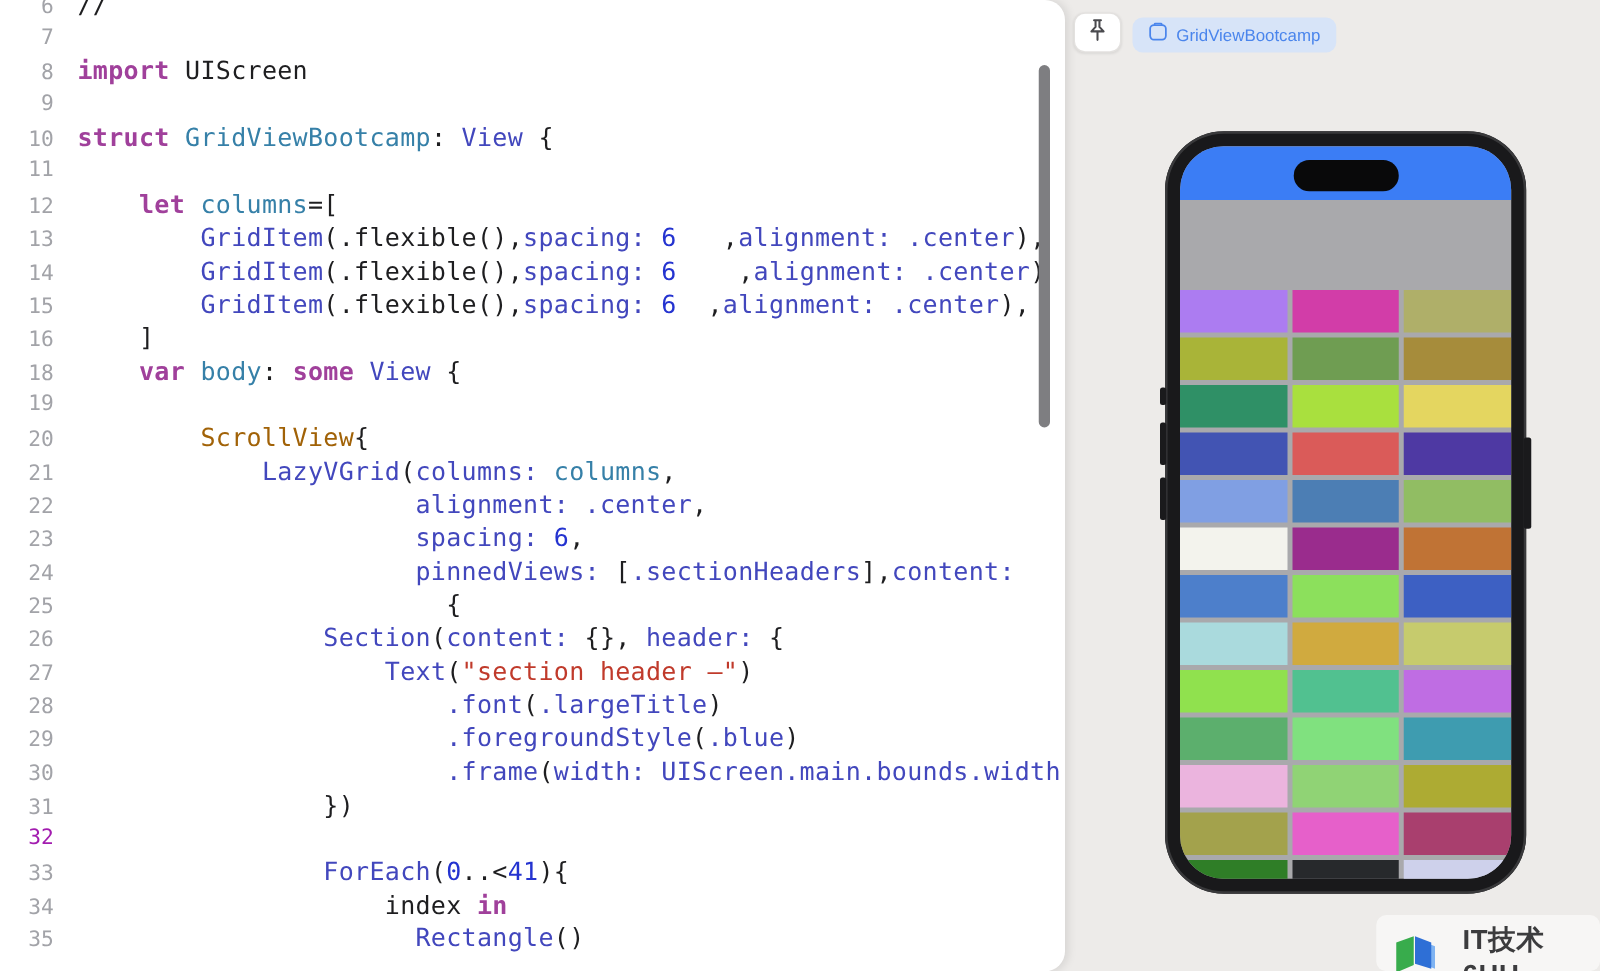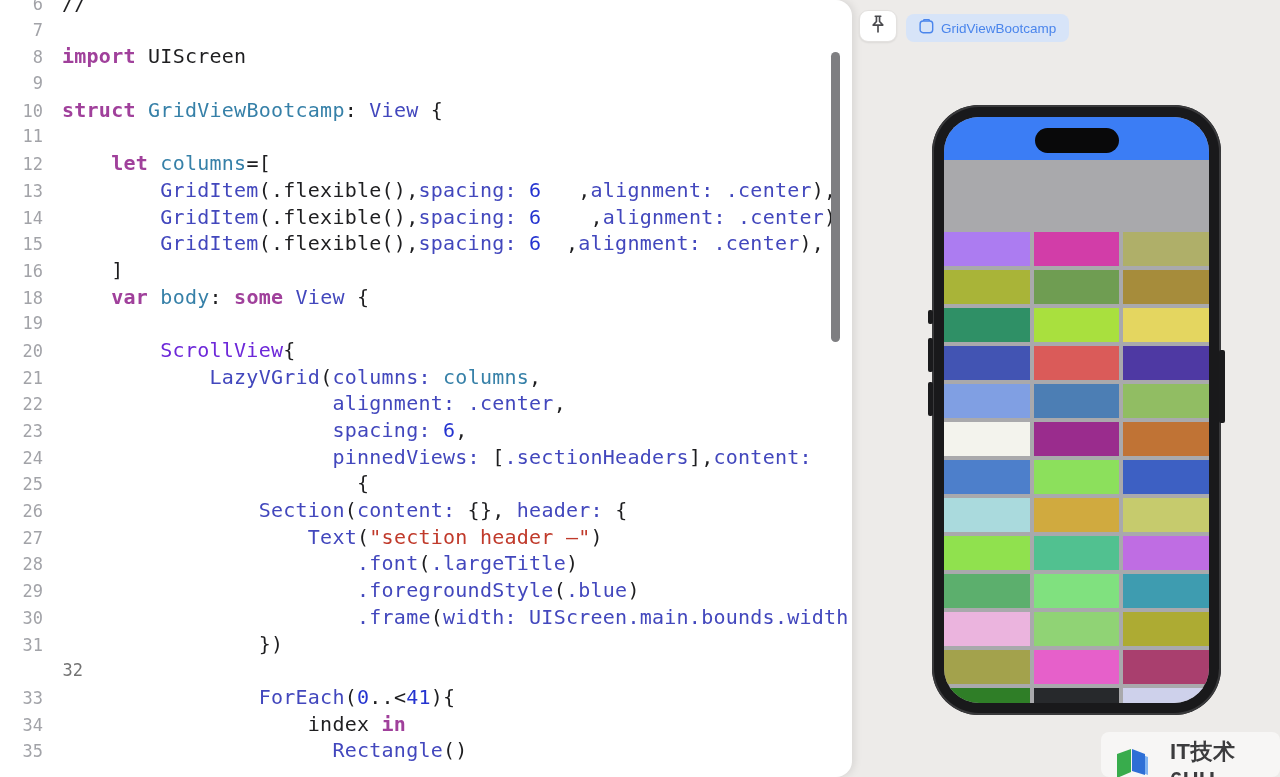--- a/index.html
+++ b/index.html
@@ -102,33 +102,33 @@
       <div class="line"><span class="num" style="color: rgb(162, 163, 168);">9</span><span class="ct"></span></div>
       <div class="line"><span class="num" style="color: rgb(162, 163, 168);">10</span><span class="ct"><span class="k" style="color: rgb(160, 64, 155);">struct </span><span class="d" style="color: rgb(54, 128, 168);">GridViewBootcamp</span><span class="p" style="color: rgb(30, 30, 32);">: </span><span class="i" style="color: rgb(66, 71, 189);">View</span><span class="p" style="color: rgb(30, 30, 32);"> {</span></span></div>
       <div class="line"><span class="num" style="color: rgb(162, 163, 168);">11</span><span class="ct"></span></div>
       <div class="line"><span class="num" style="color: rgb(162, 163, 168);">12</span><span class="ct"><span class="p" style="color: rgb(30, 30, 32);">    </span><span class="k" style="color: rgb(160, 64, 155);">let </span><span class="d" style="color: rgb(54, 128, 168);">columns</span><span class="p" style="color: rgb(30, 30, 32);">=[</span></span></div>
       <div class="line"><span class="num" style="color: rgb(162, 163, 168);">13</span><span class="ct"><span class="p" style="color: rgb(30, 30, 32);">        </span><span class="i" style="color: rgb(66, 71, 189);">GridItem</span><span class="p" style="color: rgb(30, 30, 32);">(.flexible(),</span><span class="i" style="color: rgb(66, 71, 189);">spacing:</span><span class="p" style="color: rgb(30, 30, 32);"> </span><span class="n" style="color: rgb(36, 51, 208);">6</span><span class="p" style="color: rgb(30, 30, 32);">   ,</span><span class="i" style="color: rgb(66, 71, 189);">alignment:</span><span class="p" style="color: rgb(30, 30, 32);"> </span><span class="i" style="color: rgb(66, 71, 189);">.center</span><span class="p" style="color: rgb(30, 30, 32);">),</span></span></div>
       <div class="line"><span class="num" style="color: rgb(162, 163, 168);">14</span><span class="ct"><span class="p" style="color: rgb(30, 30, 32);">        </span><span class="i" style="color: rgb(66, 71, 189);">GridItem</span><span class="p" style="color: rgb(30, 30, 32);">(.flexible(),</span><span class="i" style="color: rgb(66, 71, 189);">spacing:</span><span class="p" style="color: rgb(30, 30, 32);"> </span><span class="n" style="color: rgb(36, 51, 208);">6</span><span class="p" style="color: rgb(30, 30, 32);">    ,</span><span class="i" style="color: rgb(66, 71, 189);">alignment:</span><span class="p" style="color: rgb(30, 30, 32);"> </span><span class="i" style="color: rgb(66, 71, 189);">.center</span><span class="p" style="color: rgb(30, 30, 32);">)</span></span></div>
       <div class="line"><span class="num" style="color: rgb(162, 163, 168);">15</span><span class="ct"><span class="p" style="color: rgb(30, 30, 32);">        </span><span class="i" style="color: rgb(66, 71, 189);">GridItem</span><span class="p" style="color: rgb(30, 30, 32);">(.flexible(),</span><span class="i" style="color: rgb(66, 71, 189);">spacing:</span><span class="p" style="color: rgb(30, 30, 32);"> </span><span class="n" style="color: rgb(36, 51, 208);">6</span><span class="p" style="color: rgb(30, 30, 32);">  ,</span><span class="i" style="color: rgb(66, 71, 189);">alignment:</span><span class="p" style="color: rgb(30, 30, 32);"> </span><span class="i" style="color: rgb(66, 71, 189);">.center</span><span class="p" style="color: rgb(30, 30, 32);">),</span></span></div>
       <div class="line"><span class="num" style="color: rgb(162, 163, 168);">16</span><span class="ct"><span class="p" style="color: rgb(30, 30, 32);">    ]</span></span></div>
       <div class="line"><span class="num" style="color: rgb(162, 163, 168);">18</span><span class="ct"><span class="p" style="color: rgb(30, 30, 32);">    </span><span class="k" style="color: rgb(160, 64, 155);">var </span><span class="d" style="color: rgb(54, 128, 168);">body</span><span class="p" style="color: rgb(30, 30, 32);">: </span><span class="k" style="color: rgb(160, 64, 155);">some </span><span class="i" style="color: rgb(66, 71, 189);">View</span><span class="p" style="color: rgb(30, 30, 32);"> {</span></span></div>
       <div class="line"><span class="num" style="color: rgb(162, 163, 168);">19</span><span class="ct"></span></div>
-      <div class="line"><span class="num" style="color: rgb(162, 163, 168);">20</span><span class="ct"><span class="p" style="color: rgb(30, 30, 32);">        </span><span class="i" style="color: #6d28d9;">ScrollView</span><span class="p" style="color: rgb(30, 30, 32);">{</span></span></div>
+      <div class="line"><span class="num" style="color: rgb(162, 163, 168);">20</span><span class="ct"><span class="p" style="color: rgb(30, 30, 32);">        </span><span class="i" style="color: #a16207;">ScrollView</span><span class="p" style="color: rgb(30, 30, 32);">{</span></span></div>
       <div class="line"><span class="num" style="color: rgb(162, 163, 168);">21</span><span class="ct"><span class="p" style="color: rgb(30, 30, 32);">            </span><span class="i" style="color: rgb(66, 71, 189);">LazyVGrid</span><span class="p" style="color: rgb(30, 30, 32);">(</span><span class="i" style="color: rgb(66, 71, 189);">columns:</span><span class="p" style="color: rgb(30, 30, 32);"> </span><span class="d" style="color: rgb(54, 128, 168);">columns</span><span class="p" style="color: rgb(30, 30, 32);">,</span></span></div>
       <div class="line"><span class="num" style="color: rgb(162, 163, 168);">22</span><span class="ct"><span class="p" style="color: rgb(30, 30, 32);">                      </span><span class="i" style="color: rgb(66, 71, 189);">alignment:</span><span class="p" style="color: rgb(30, 30, 32);"> </span><span class="i" style="color: rgb(66, 71, 189);">.center</span><span class="p" style="color: rgb(30, 30, 32);">,</span></span></div>
       <div class="line"><span class="num" style="color: rgb(162, 163, 168);">23</span><span class="ct"><span class="p" style="color: rgb(30, 30, 32);">                      </span><span class="i" style="color: rgb(66, 71, 189);">spacing:</span><span class="p" style="color: rgb(30, 30, 32);"> </span><span class="n" style="color: rgb(36, 51, 208);">6</span><span class="p" style="color: rgb(30, 30, 32);">,</span></span></div>
       <div class="line"><span class="num" style="color: rgb(162, 163, 168);">24</span><span class="ct"><span class="p" style="color: rgb(30, 30, 32);">                      </span><span class="i" style="color: rgb(66, 71, 189);">pinnedViews:</span><span class="p" style="color: rgb(30, 30, 32);"> [</span><span class="i" style="color: rgb(66, 71, 189);">.sectionHeaders</span><span class="p" style="color: rgb(30, 30, 32);">],</span><span class="i" style="color: rgb(66, 71, 189);">content:</span></span></div>
       <div class="line"><span class="num" style="color: rgb(162, 163, 168);">25</span><span class="ct"><span class="p" style="color: rgb(30, 30, 32);">                        {</span></span></div>
       <div class="line"><span class="num" style="color: rgb(162, 163, 168);">26</span><span class="ct"><span class="p" style="color: rgb(30, 30, 32);">                </span><span class="i" style="color: rgb(66, 71, 189);">Section</span><span class="p" style="color: rgb(30, 30, 32);">(</span><span class="i" style="color: rgb(66, 71, 189);">content:</span><span class="p" style="color: rgb(30, 30, 32);"> {}, </span><span class="i" style="color: rgb(66, 71, 189);">header:</span><span class="p" style="color: rgb(30, 30, 32);"> {</span></span></div>
       <div class="line"><span class="num" style="color: rgb(162, 163, 168);">27</span><span class="ct"><span class="p" style="color: rgb(30, 30, 32);">                    </span><span class="i" style="color: rgb(66, 71, 189);">Text</span><span class="p" style="color: rgb(30, 30, 32);">(</span><span class="s" style="color: rgb(192, 58, 43);">"section header —"</span><span class="p" style="color: rgb(30, 30, 32);">)</span></span></div>
       <div class="line"><span class="num" style="color: rgb(162, 163, 168);">28</span><span class="ct"><span class="p" style="color: rgb(30, 30, 32);">                        </span><span class="i" style="color: rgb(66, 71, 189);">.font</span><span class="p" style="color: rgb(30, 30, 32);">(</span><span class="i" style="color: rgb(66, 71, 189);">.largeTitle</span><span class="p" style="color: rgb(30, 30, 32);">)</span></span></div>
       <div class="line"><span class="num" style="color: rgb(162, 163, 168);">29</span><span class="ct"><span class="p" style="color: rgb(30, 30, 32);">                        </span><span class="i" style="color: rgb(66, 71, 189);">.foregroundStyle</span><span class="p" style="color: rgb(30, 30, 32);">(</span><span class="i" style="color: rgb(66, 71, 189);">.blue</span><span class="p" style="color: rgb(30, 30, 32);">)</span></span></div>
       <div class="line"><span class="num" style="color: rgb(162, 163, 168);">30</span><span class="ct"><span class="p" style="color: rgb(30, 30, 32);">                        </span><span class="i" style="color: rgb(66, 71, 189);">.frame</span><span class="p" style="color: rgb(30, 30, 32);">(</span><span class="i" style="color: rgb(66, 71, 189);">width:</span><span class="p" style="color: rgb(30, 30, 32);"> </span><span class="i" style="color: rgb(66, 71, 189);">UIScreen.main.bounds.width</span></span></div>
       <div class="line"><span class="num" style="color: rgb(162, 163, 168);">31</span><span class="ct"><span class="p" style="color: rgb(30, 30, 32);">                })</span></span></div>
-      <div class="line"><span class="num" style="color: #737373; margin-left: 40px;">32</span><span class="ct"></span></div>
+      <div class="line"><span class="num" style="color: #a21caf;">32</span><span class="ct"></span></div>
       <div class="line"><span class="num" style="color: rgb(162, 163, 168);">33</span><span class="ct"><span class="p" style="color: rgb(30, 30, 32);">                </span><span class="i" style="color: rgb(66, 71, 189);">ForEach</span><span class="p" style="color: rgb(30, 30, 32);">(</span><span class="n" style="color: rgb(36, 51, 208);">0</span><span class="p" style="color: rgb(30, 30, 32);">..&lt;</span><span class="n" style="color: rgb(36, 51, 208);">41</span><span class="p" style="color: rgb(30, 30, 32);">){</span></span></div>
       <div class="line"><span class="num" style="color: rgb(162, 163, 168);">34</span><span class="ct"><span class="p" style="color: rgb(30, 30, 32);">                    index </span><span class="k" style="color: rgb(160, 64, 155);">in</span></span></div>
       <div class="line"><span class="num" style="color: rgb(162, 163, 168);">35</span><span class="ct"><span class="p" style="color: rgb(30, 30, 32);">                      </span><span class="i" style="color: rgb(66, 71, 189);">Rectangle</span><span class="p" style="color: rgb(30, 30, 32);">()</span></span></div>
     </div>
   <div class="sb-thumb"></div>
 </div>
 
 <div class="pin-btn">
   <span>
     <svg width="22" height="22" viewBox="0 0 24 24" fill="none">

